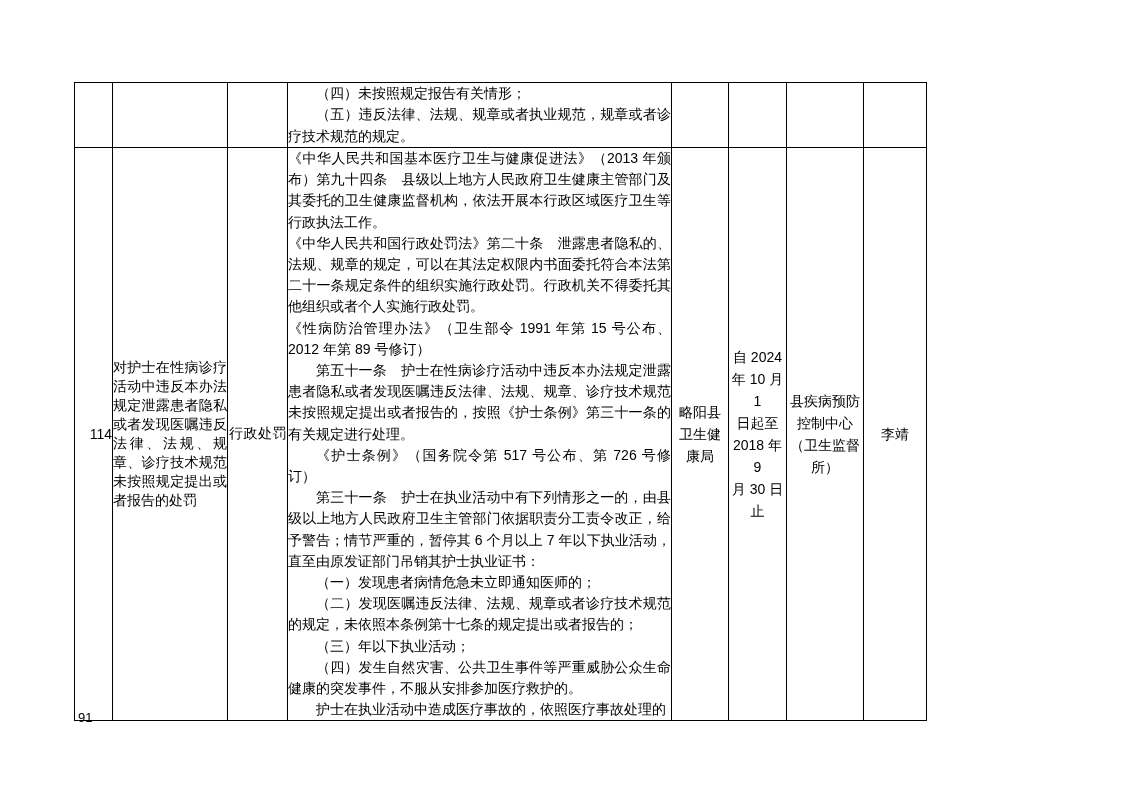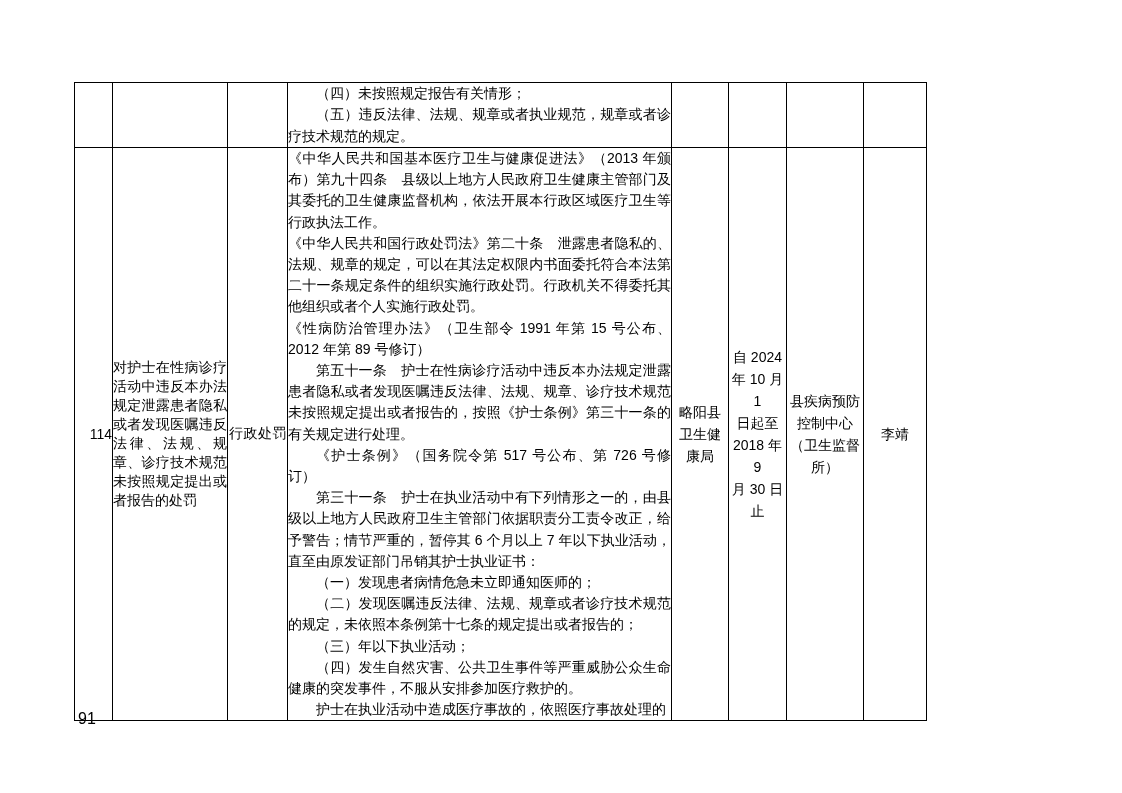--- a/index.html
+++ b/index.html
@@ -74,21 +74,21 @@
   td.person-cell {
     text-align: center;
     white-space: pre-line;
     line-height: 22px;
     font-size: 13.5px;
   }
   .page-number {
     position: absolute;
     left: 78px;
     top: 710px;
-    font-size: 16px;
+    font-size: 13px;
   }
 </style>
 </head>
 <body>
 
 <div class="page">
 
   <table class="doc-table">
     <colgroup>
       <col style="width:38px">

